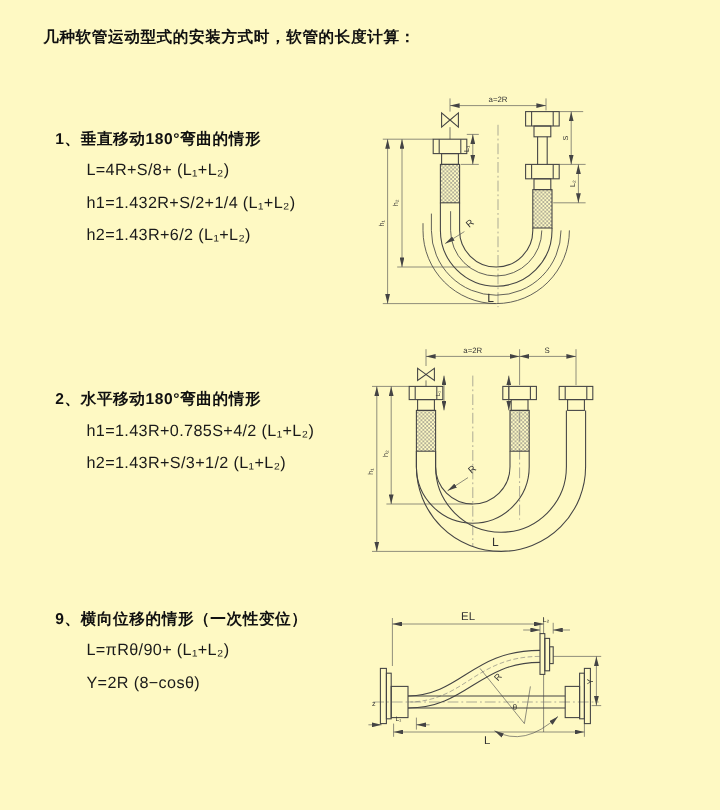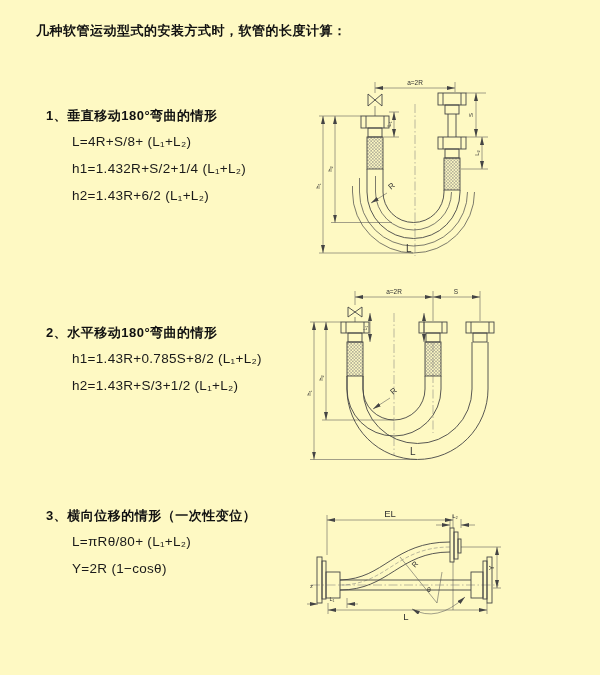--- a/index.html
+++ b/index.html
@@ -29,30 +29,30 @@
     <div class="formulas">
       <div class="formula">L=4R+S/8+ (L₁+L₂)</div>
       <div class="formula">h1=1.432R+S/2+1/4 (L₁+L₂)</div>
       <div class="formula">h2=1.43R+6/2 (L₁+L₂)</div>
     </div>
   </div>
 
   <div class="section" style="top:324px;">
     <div class="sec-heading">2、水平移动180°弯曲的情形</div>
     <div class="formulas">
-      <div class="formula">h1=1.43R+0.785S+8/2 (L₁+L₂)</div>
+      <div class="formula">h1=1.43R+0.785S+4/2 (L₁+L₂)</div>
       <div class="formula">h2=1.43R+S/3+1/2 (L₁+L₂)</div>
     </div>
   </div>
 
   <div class="section" style="top:507px;">
-    <div class="sec-heading">3、横向位移的情形（一次性变位）</div>
+    <div class="sec-heading">9、横向位移的情形（一次性变位）</div>
     <div class="formulas">
-      <div class="formula">L=πRθ/80+ (L₁+L₂)</div>
-      <div class="formula">Y=2R (1−cosθ)</div>
+      <div class="formula">L=πRθ/90+ (L₁+L₂)</div>
+      <div class="formula">Y=2R (8−cosθ)</div>
     </div>
   </div>
 
   <div class="diagram" style="left:280px;top:66px;">
   <svg width="310" height="192" viewBox="0 0 310 192">
     <defs>
       <marker id="ar1" markerWidth="8" markerHeight="4" refX="8" refY="2" orient="auto-start-reverse" markerUnits="userSpaceOnUse">
         <path d="M0,0 L8,2 L0,4 Z" fill="#444"></path>
       </marker>
       <pattern id="b1" width="3.2" height="3.2" patternUnits="userSpaceOnUse">

